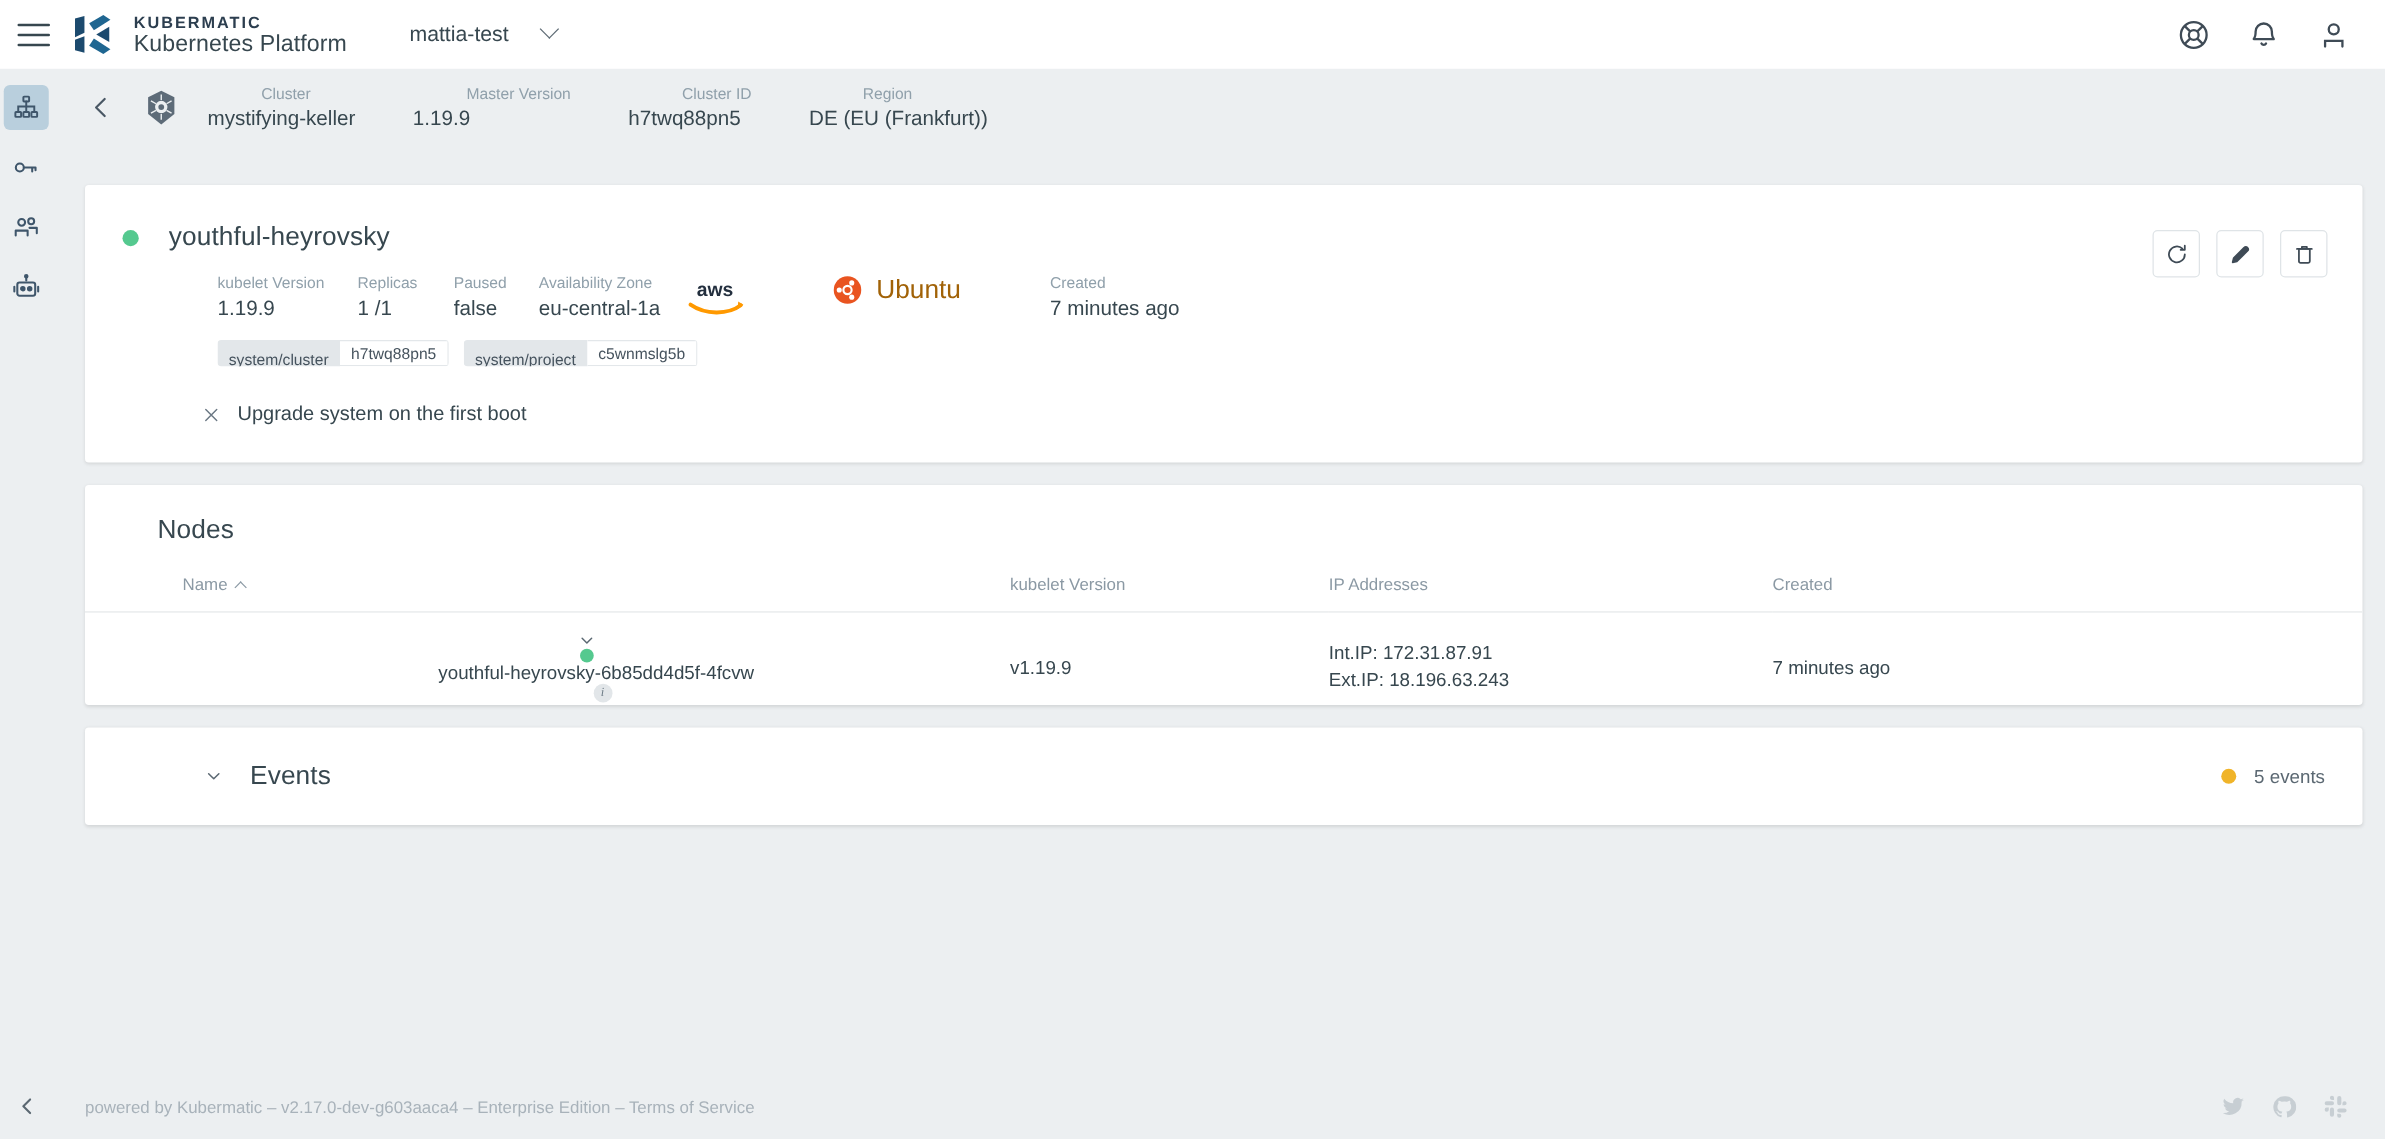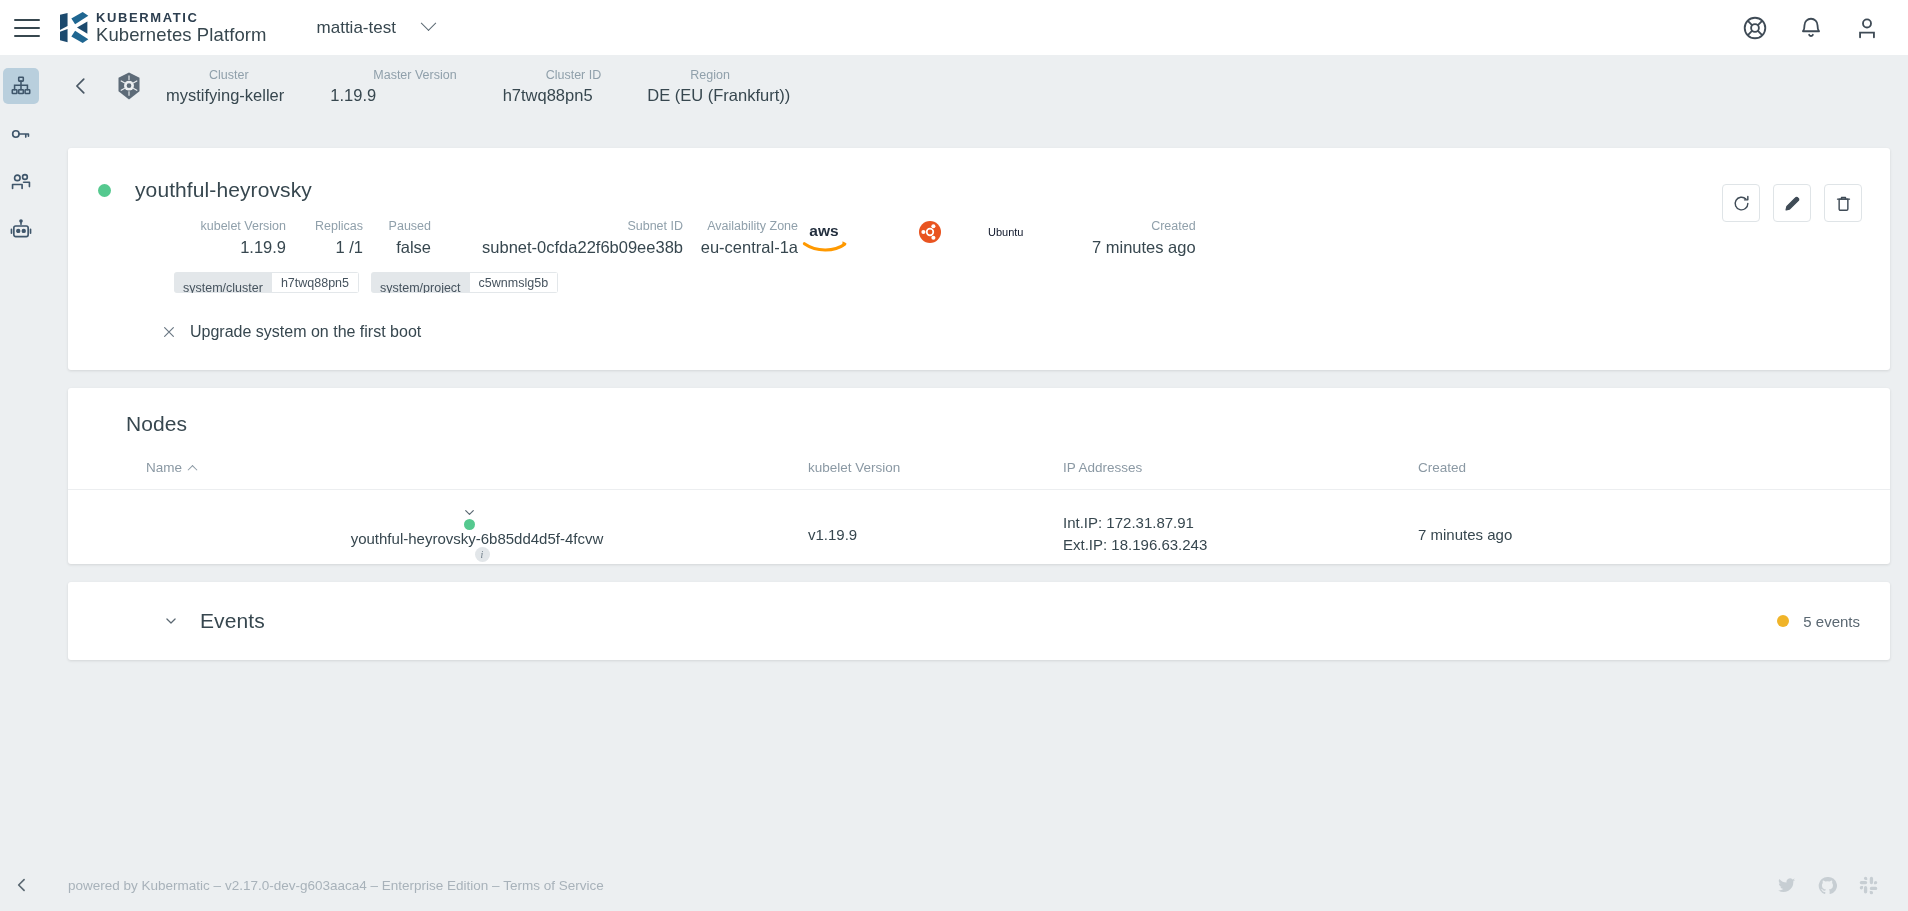--- a/index.html
+++ b/index.html
@@ -15,21 +15,21 @@
   
   .topbar {
     position: absolute; top: 0; left: 0; width: 1908px; height: 55px;
     background: #ffffff; display: flex; align-items: center;
     z-index: 10;
   }
   .hamburger { width: 26px; height: 18px; margin-left: 14px; margin-right: 18px;
     display: flex; flex-direction: column; justify-content: space-between; cursor: pointer; }
   .hamburger span { display:block; height: 2px; background: #37474f; border-radius: 1px; }
 
-  .brand { display: flex; align-items: center; }
+  .brand { display: flex; align-items: center; gap: 11px; }
   .brand-logo { width: 38px; height: 34px; }
   .brand-text { line-height: 1.05; }
   .brand-top { font-size: 13px; font-weight: 700; letter-spacing: 1.6px; color: #2c3e4f; }
   .brand-bottom { font-size: 18.5px; font-weight: 400; color: #37474f; letter-spacing: .1px; }
 
   .project-select { margin-left: 50px; display: flex; align-items: center; gap: 27px; cursor: pointer; }
   .project-name { font-size: 17px; color: #37474f; }
   .chev-down { width: 11px; height: 11px; border-right: 1.7px solid #5b6872; border-bottom: 1.7px solid #5b6872;
                transform: rotate(45deg) translate(-3px,-3px); }
 
@@ -56,37 +56,37 @@
   .k8s-logo { width: 30px; height: 30px; margin-right: 22px; }
   .cs-field { margin-right: 46px; }
   .cs-label { font-size: 12.5px; color: #90a0ab; line-height: 1.45; margin-left: 43px; }
   .cs-value { font-size: 16.5px; color: #37474f; line-height: 1.35; }
 
   
   .card { position: absolute; background: #ffffff; border-radius: 3px;
           box-shadow: 0 1px 3px rgba(0,0,0,.11); }
 
   
-  .card-md { top: 148px; left: 68px; width: 1822px; height: 222px; text-align: right; }
+  .card-md { top: 148px; left: 68px; width: 1822px; height: 222px; }
   .md-head { display: flex; align-items: center; padding: 30px 0 0 30px; }
   .status-dot { width: 13px; height: 13px; border-radius: 50%; background: #55c98f; }
   .md-title { font-size: 21px; color: #37474f; margin-left: 24px; letter-spacing: .1px; }
   .md-actions { position: absolute; top: 36px; right: 28px; display: flex; gap: 13px; }
   .icon-btn { width: 38px; height: 38px; border: 1px solid #dfe4e7; border-radius: 4px;
               background: #fff; display: flex; align-items: center; justify-content: center;
               cursor: pointer; color: #3f4b56; }
 
   .md-meta { display: flex; align-items: flex-start; padding-left: 106px; margin-top: 15px; }
   .meta-field { margin-right: 0; }
   .meta-label { font-size: 12.5px; color: #90a0ab; line-height: 1.5; white-space: nowrap; }
   .meta-value { font-size: 16.5px; color: #37474f; line-height: 1.35; white-space: nowrap; }
 
   .provider-logo { display: flex; align-items: center; }
   .os-badge { display: flex; align-items: center; gap: 11px; }
-  .os-name { font-size: 11px; color: #0f172a; margin-left: 35px; }
+  .os-name { font-size: 21px; color: #a16207; }
 
   .labels-block { padding-left: 106px; margin-top: 14px; }
   .labels-title { font-size: 12.5px; color: #90a0ab; margin-bottom: 6px; }
   .chips { display: flex; gap: 12px; }
   .chip { display: flex; height: 21px; border-radius: 3px; overflow: hidden; font-size: 12.5px; }
   .chip-key { background: #e3e7ea; color: #46535e; padding: 16px 9px; display: flex; align-items: center; }
   .chip-val { background: #ffffff; color: #46535e; padding: 0 9px; display: flex; align-items: center;
               border: 1px solid #e3e7ea; border-left: none; }
 
   .md-upgrade { display: flex; align-items: center; padding-left: 94px; margin-top: 30px; }
@@ -291,24 +291,20 @@
       <div class="meta-label">kubelet Version</div>
       <div class="meta-value">1.19.9</div>
     </div>
     <div class="meta-field" style="width:77px">
       <div class="meta-label">Replicas</div>
       <div class="meta-value">1 /1</div>
     </div>
     <div class="meta-field" style="width:68px">
       <div class="meta-label">Paused</div>
       <div class="meta-value">false</div>
-    </div>
-    <div class="meta-field" style="width:252px">
-      <div class="meta-label">Subnet ID</div>
-      <div class="meta-value">subnet-0cfda22f6b09ee38b</div>
     </div>
     <div class="meta-field" style="width:115px">
       <div class="meta-label">Availability Zone</div>
       <div class="meta-value">eu-central-1a</div>
     </div>
 
     <div class="provider-logo" style="width:120px;margin-top:4px">
       <svg width="52" height="32" viewBox="0 0 100 62">
         <text x="50" y="30" text-anchor="middle" font-family="Liberation Sans, sans-serif" font-size="30" font-weight="700" fill="#232f3e">aws</text>
         <path d="M12 44 C35 60 70 60 90 45" stroke="#ff9900" stroke-width="6" fill="none" stroke-linecap="round"></path>

